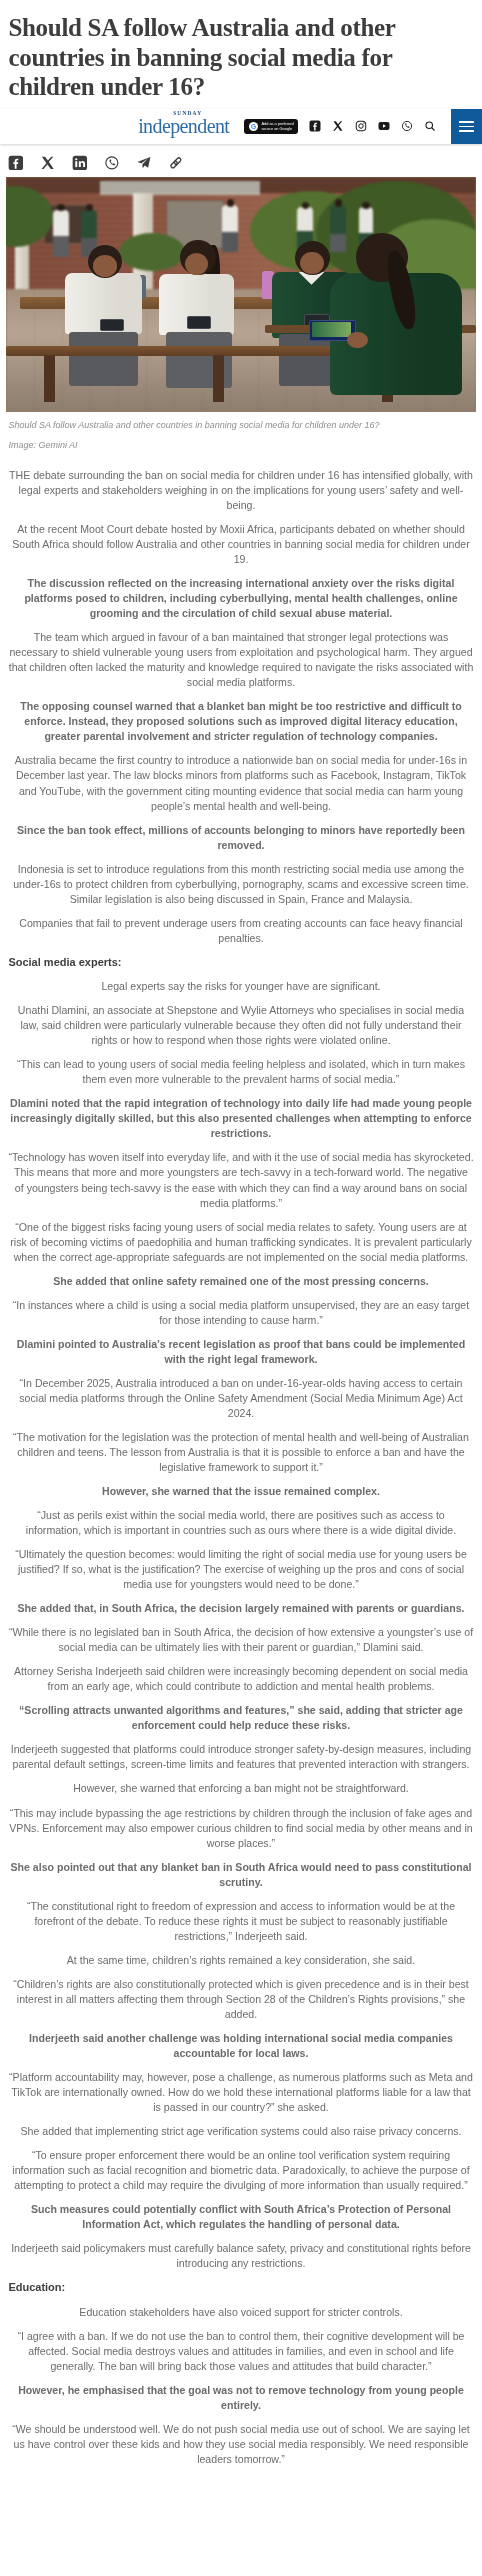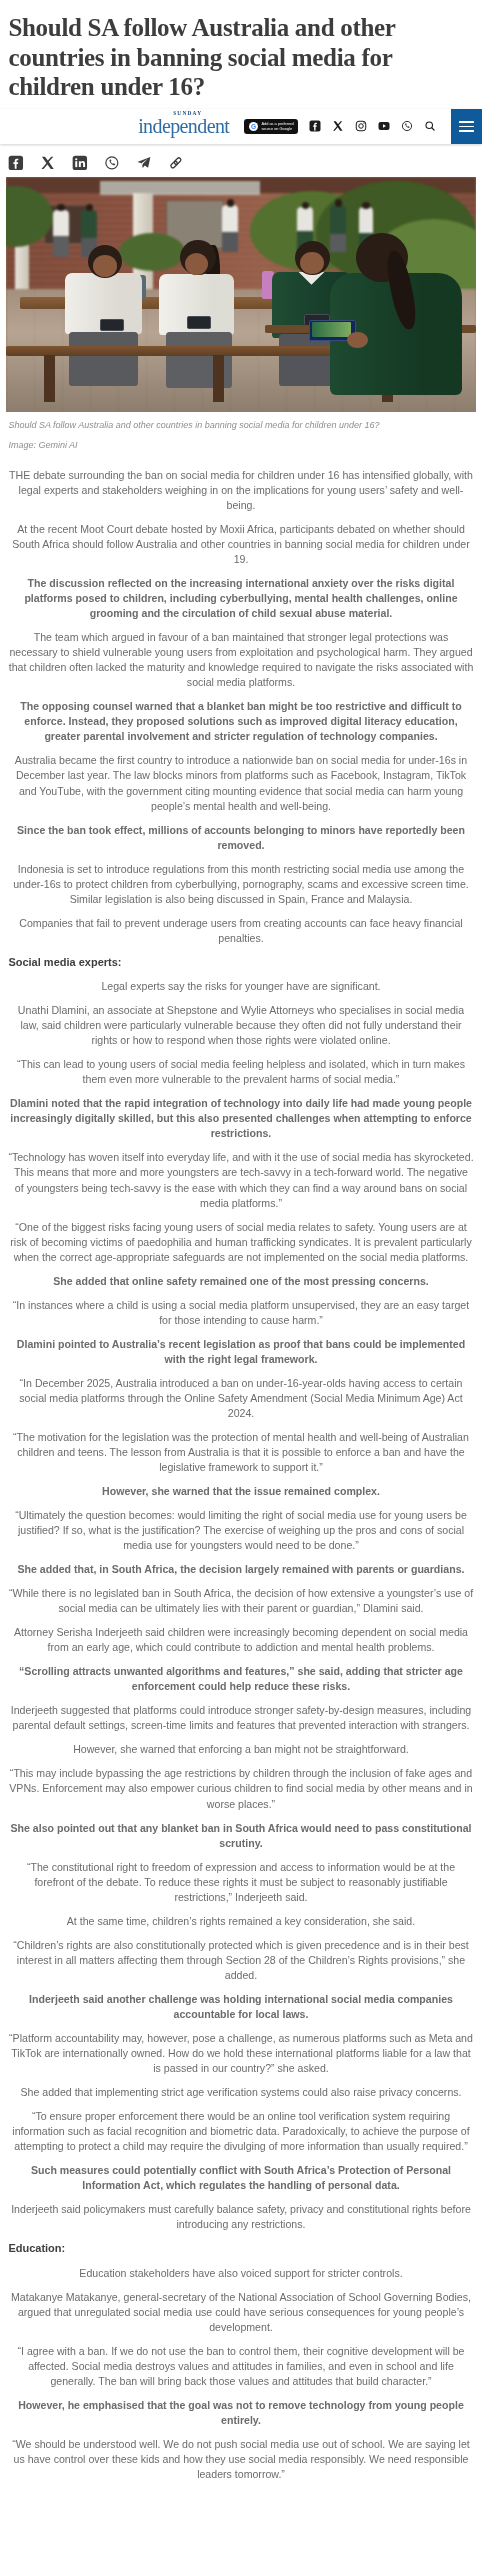--- a/index.html
+++ b/index.html
@@ -337,38 +337,38 @@
     <p class="block-p">“This can lead to young users of social media feeling helpless and isolated, which in turn makes them even more vulnerable to the prevalent harms of social media.”</p>
     <p class="block-p gap">Dlamini noted that the rapid integration of technology into daily life had made young people increasingly digitally skilled, but this also presented challenges when attempting to enforce restrictions.</p>
     <p class="block-p">“Technology has woven itself into everyday life, and with it the use of social media has skyrocketed. This means that more and more youngsters are tech-savvy in a tech-forward world. The negative of youngsters being tech-savvy is the ease with which they can find a way around bans on social media platforms.”</p>
     <p class="block-p">“One of the biggest risks facing young users of social media relates to safety. Young users are at risk of becoming victims of paedophilia and human trafficking syndicates. It is prevalent particularly when the correct age-appropriate safeguards are not implemented on the social media platforms.</p>
     <p class="block-p gap">She added that online safety remained one of the most pressing concerns.</p>
     <p class="block-p">“In instances where a child is using a social media platform unsupervised, they are an easy target for those intending to cause harm.”</p>
     <p class="block-p gap">Dlamini pointed to Australia’s recent legislation as proof that bans could be implemented with the right legal framework.</p>
     <p class="block-p">“In December 2025, Australia introduced a ban on under-16-year-olds having access to certain social media platforms through the Online Safety Amendment (Social Media Minimum Age) Act 2024.</p>
     <p class="block-p">“The motivation for the legislation was the protection of mental health and well-being of Australian children and teens. The lesson from Australia is that it is possible to enforce a ban and have the legislative framework to support it.”</p>
     <p class="block-p gap">However, she warned that the issue remained complex.</p>
+    <p class="block-p">“Just as perils exist within the social media world, there are positives such as access to information, which is important in countries such as ours where there is a wide digital divide.</p>
     <p class="block-p">“Ultimately the question becomes: would limiting the right of social media use for young users be justified? If so, what is the justification? The exercise of weighing up the pros and cons of social media use for youngsters would need to be done.”</p>
     <p class="block-p gap">She added that, in South Africa, the decision largely remained with parents or guardians.</p>
     <p class="block-p">“While there is no legislated ban in South Africa, the decision of how extensive a youngster’s use of social media can be ultimately lies with their parent or guardian,” Dlamini said.</p>
     <p class="block-p">Attorney Serisha Inderjeeth said children were increasingly becoming dependent on social media from an early age, which could contribute to addiction and mental health problems.</p>
     <p class="block-p gap">“Scrolling attracts unwanted algorithms and features,” she said, adding that stricter age enforcement could help reduce these risks.</p>
     <p class="block-p">Inderjeeth suggested that platforms could introduce stronger safety-by-design measures, including parental default settings, screen-time limits and features that prevented interaction with strangers.</p>
     <p class="block-p">However, she warned that enforcing a ban might not be straightforward.</p>
     <p class="block-p">“This may include bypassing the age restrictions by children through the inclusion of fake ages and VPNs. Enforcement may also empower curious children to find social media by other means and in worse places.”</p>
     <p class="block-p gap">She also pointed out that any blanket ban in South Africa would need to pass constitutional scrutiny.</p>
     <p class="block-p">“The constitutional right to freedom of expression and access to information would be at the forefront of the debate. To reduce these rights it must be subject to reasonably justifiable restrictions,” Inderjeeth said.</p>
     <p class="block-p">At the same time, children’s rights remained a key consideration, she said.</p>
     <p class="block-p">“Children’s rights are also constitutionally protected which is given precedence and is in their best interest in all matters affecting them through Section 28 of the Children’s Rights provisions,” she added.</p>
     <p class="block-p gap">Inderjeeth said another challenge was holding international social media companies accountable for local laws.</p>
     <p class="block-p">“Platform accountability may, however, pose a challenge, as numerous platforms such as Meta and TikTok are internationally owned. How do we hold these international platforms liable for a law that is passed in our country?” she asked.</p>
     <p class="block-p">She added that implementing strict age verification systems could also raise privacy concerns.</p>
     <p class="block-p">“To ensure proper enforcement there would be an online tool verification system requiring information such as facial recognition and biometric data. Paradoxically, to achieve the purpose of attempting to protect a child may require the divulging of more information than usually required.”</p>
     <p class="block-p gap">Such measures could potentially conflict with South Africa’s Protection of Personal Information Act, which regulates the handling of personal data.</p>
     <p class="block-p">Inderjeeth said policymakers must carefully balance safety, privacy and constitutional rights before introducing any restrictions.</p>
     <h2 class="block-h gap">Education:</h2>
     <p class="block-p">Education stakeholders have also voiced support for stricter controls.</p>
-    <p class="block-p">Matakanye Matakanye, general-secretary of the National Association of School Governing Bodies, argued that unregulated social media use could have serious consequences for young people’s development.</p>
     <p class="block-p">“I agree with a ban. If we do not use the ban to control them, their cognitive development will be affected. Social media destroys values and attitudes in families, and even in school and life generally. The ban will bring back those values and attitudes that build character.”</p>
     <p class="block-p gap">However, he emphasised that the goal was not to remove technology from young people entirely.</p>
     <p class="block-p">“We should be understood well. We do not push social media use out of school. We are saying let us have control over these kids and how they use social media responsibly. We need responsible leaders tomorrow.”</p>
   </div>
 
 
 </body></html>

